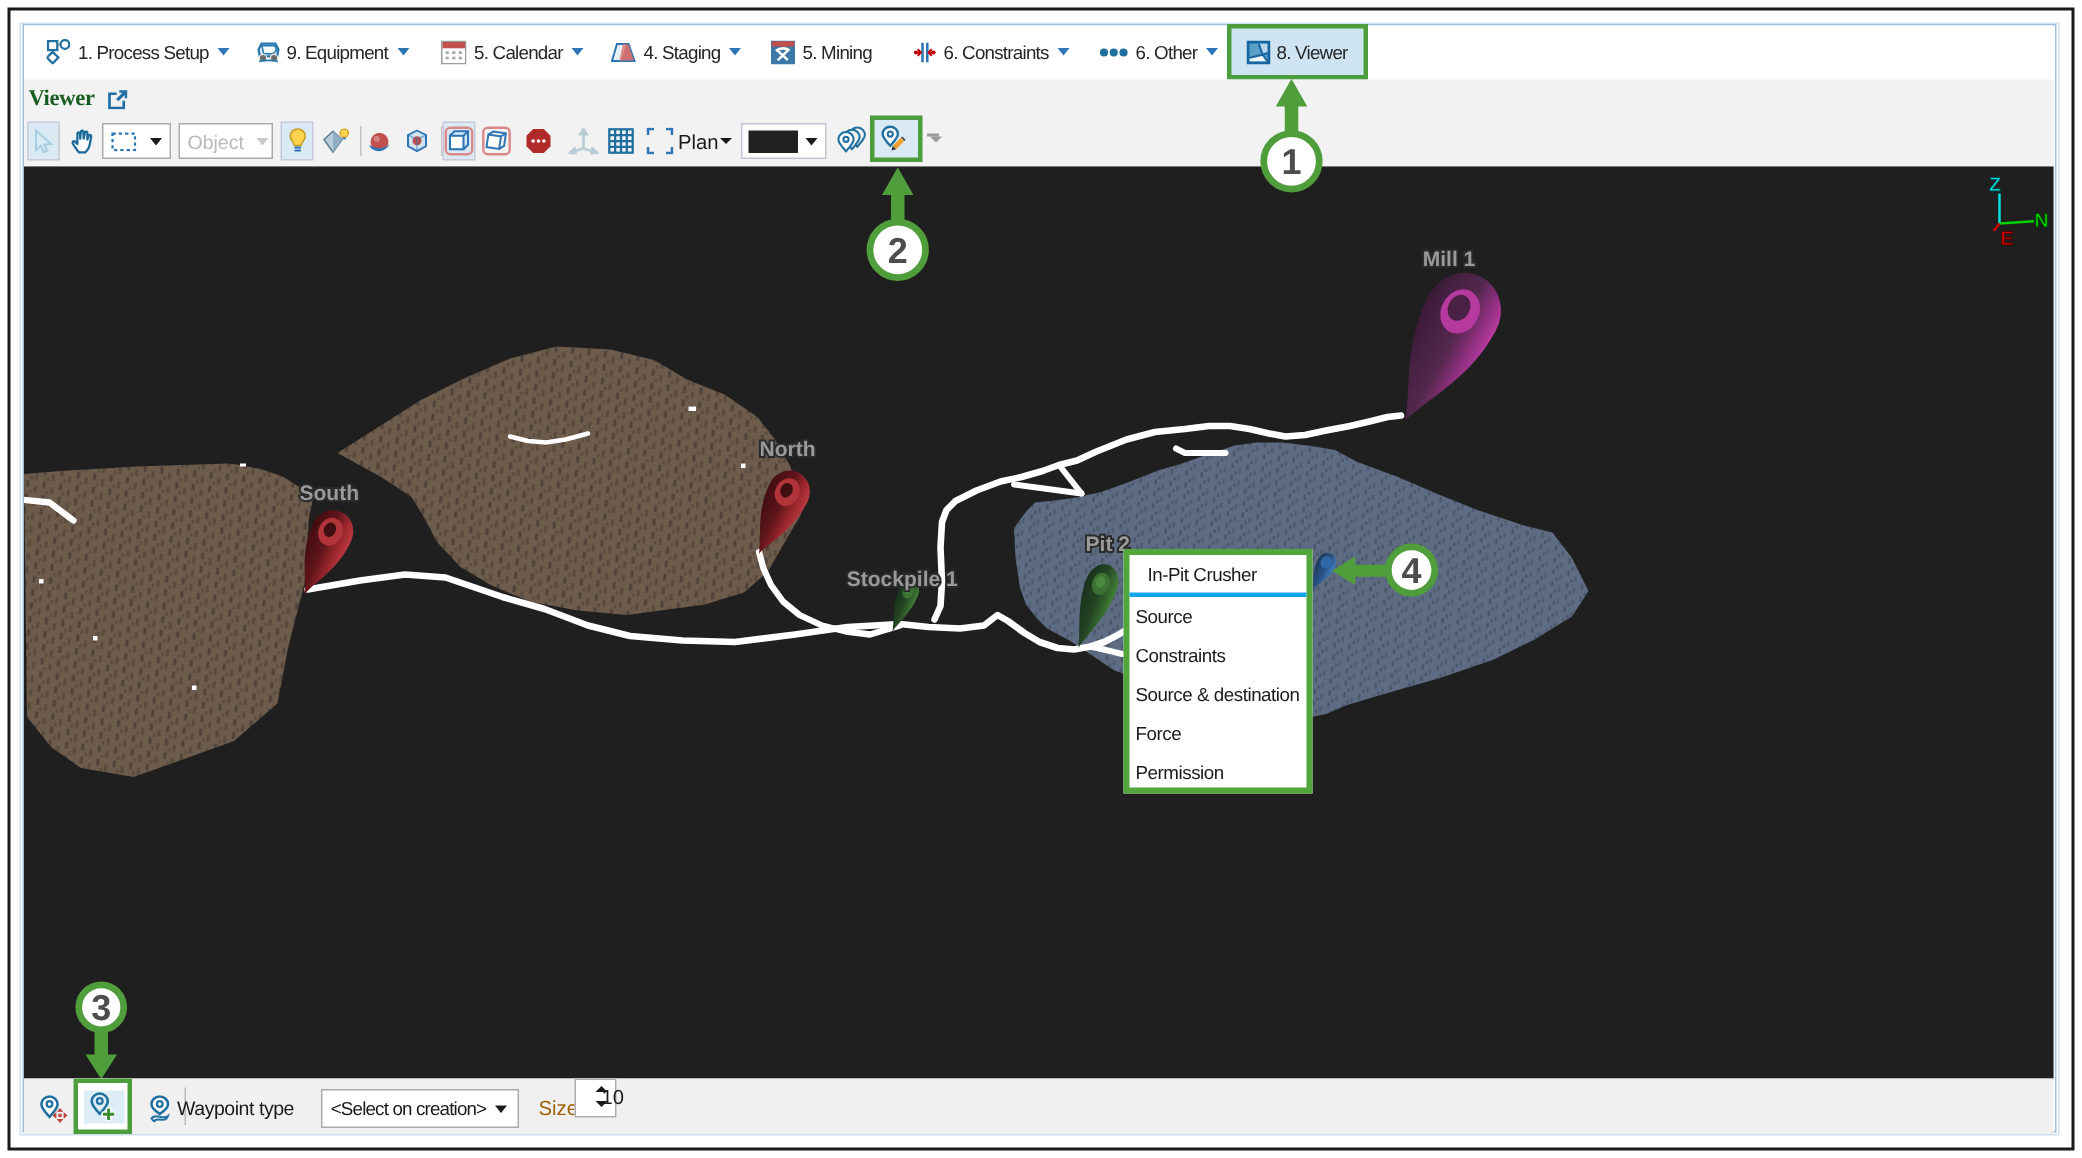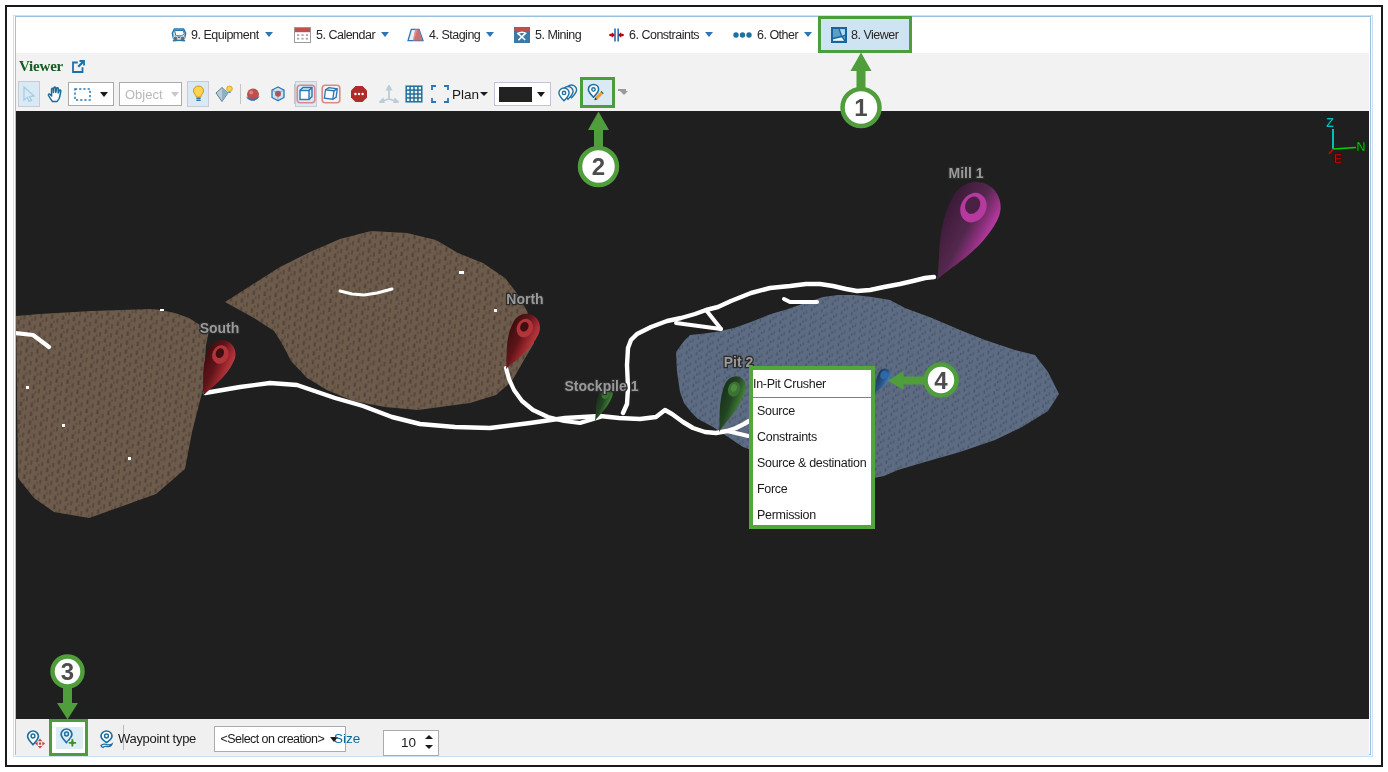--- a/index.html
+++ b/index.html
@@ -18,31 +18,42 @@
   #viewertitle { position:absolute; left:19px; top:58px; font-size:15px; font-weight:bold; color:#175c20; letter-spacing:-0.2px;font-family:Liberation Serif, serif; }
   #toolbar { position:absolute; left:16px; top:79px; width:1353px; height:32px; background:#f2f2f2;text-align:center; }
   .tbtn { position:absolute; top:2px; width:22px; height:26px; display:flex; align-items:center; justify-content:center; }
   .tsel { background:#daeaf4; border:1px solid #c9c9da; }
   .combo { position:absolute; top:3px; height:24px; background:#ffffff; border:1px solid #ababab; display:flex; align-items:center; }
   .sep { position:absolute; top:5px; width:1px; height:20px; background:#c3c3c3; }
   #viewport { position:absolute; left:16px; top:111px; width:1353px; height:608px; background:#1f1f1f; overflow:hidden; }
   #bottombar { position:absolute; left:16px; top:719px; width:1353px; height:37px; background:#f0f0f0; }
   
   #ctxmenu { position:absolute; left:749px; top:366px; width:126px; height:163px; background:#ffffff; border:4px solid #53a63c; }
-  #ctxmenu .first { height:28px; border-bottom:1px solid #0ea5e9; display:flex; align-items:center; padding-left:0; font-size:12.5px; color:#1a1a1a; white-space:nowrap; letter-spacing:-0.3px; }
+  #ctxmenu .first { height:28px; border-bottom:3px solid #0ea5e9; display:flex; align-items:center; padding-left:12px; font-size:12.5px; color:#1a1a1a; white-space:nowrap; letter-spacing:-0.3px; }
   #ctxmenu .item { height:26px; display:flex; align-items:center; padding-left:4px; font-size:12.5px; color:#1a1a1a; white-space:nowrap; letter-spacing:-0.3px; }
 </style>
 </head>
 <body>
 <div id="frame"></div>
 <div id="app">
     <div id="appinner"></div>
   </div>
 <div id="tabbar">
   <div id="tab8box"></div>
+  <div class="tab" style="left:15px">
+    <svg width="16" height="17" viewBox="0 0 16 17">
+      <rect x="1" y="1.4" width="6.2" height="6" fill="none" stroke="#1f6f9f" stroke-width="1.5"></rect>
+      <circle cx="12.3" cy="3.6" r="2.9" fill="none" stroke="#1f6f9f" stroke-width="1.5"></circle>
+      <line x1="7.2" y1="3.6" x2="9.4" y2="3.6" stroke="#7a7a7a" stroke-width="1"></line>
+      <line x1="4.1" y1="7.4" x2="4.1" y2="9.6" stroke="#7a7a7a" stroke-width="1"></line>
+      <rect x="1.4" y="9.7" width="5.4" height="5.4" fill="none" stroke="#1f6f9f" stroke-width="1.5" transform="rotate(45 4.1 12.4)"></rect>
+    </svg>
+    <span style="margin-left:5px">1. Process Setup</span>
+      <i class="caret"></i>
+  </div>
   <div class="tab" style="left:155px">
     <svg width="16" height="16" viewBox="0 0 16 16">
       <path d="M2.2 10.5 L1.4 6 L3.4 2 L12.6 2 L14.6 6 L13.8 10.5 Z" fill="#dbe9f3" stroke="#2477ae" stroke-width="1.5"></path>
       <path d="M3.6 3.5 L12.4 3.5 L13.2 6.5 L11.2 8.8 L4.8 8.8 Z" fill="#f6fafc" stroke="#2477ae" stroke-width="1"></path>
       <circle cx="4.3" cy="11.6" r="2.4" fill="#6b6b6b" stroke="#e8e8e8" stroke-width="0.8"></circle>
       <circle cx="11.7" cy="11.6" r="2.4" fill="#6b6b6b" stroke="#e8e8e8" stroke-width="0.8"></circle>
       <path d="M1.8 13.9 Q8 12.6 14.2 13.9" stroke="#2477ae" stroke-width="1.3" fill="none"></path>
     </svg>
     <span style="margin-left:4px">9. Equipment</span>
       <i class="caret"></i>
@@ -456,19 +467,19 @@
     <path d="M9.5 1 C12.6 1 15 3.3 15 6.1 C15 8.2 13.4 10 9.5 12.6 C5.6 10 4 8.2 4 6.1 C4 3.3 6.4 1 9.5 1 Z" fill="#ffffff" stroke="#1f6f9f" stroke-width="1.7"></path>
     <circle cx="9.5" cy="6" r="1.9" fill="none" stroke="#1f6f9f" stroke-width="1.5"></circle>
     <path d="M4 15.5 Q6 13.5 9.5 14.5 Q13 15.5 15 14 Q14 17 10.5 16.5 Q6.5 16 6 17.5 Q4.5 17 4 15.5 Z" fill="none" stroke="#1f6f9f" stroke-width="1.3"></path>
   </svg>
   <div style="position:absolute;left:107px;top:6px;width:1px;height:25px;background:#b9b9b9"></div>
   <span style="position:absolute;left:102px;top:12px;font-size:13px;color:#1a1a1a;white-space:nowrap;letter-spacing:-0.3px">Waypoint type</span>
   <div style="position:absolute;left:197.5px;top:7px;width:132.5px;height:26px;background:#ffffff;border:1px solid #ababab">
     <span style="position:absolute;left:6px;top:5px;font-size:12.5px;color:#1a1a1a;white-space:nowrap;letter-spacing:-0.55px">&lt;Select on creation&gt;</span>
     <span style="position:absolute;right:7px;top:10px;width:0;height:0;border-left:4.5px solid transparent;border-right:4.5px solid transparent;border-top:5px solid #1a1a1a"></span>
   </div>
-  <span style="position:absolute;left:318px;top:12px;font-size:13.5px;color:#0369a1">Size</span>
-  <div style="position:absolute;left:367px;top:11px;width:56px;height:26px;background:#ffffff;border:1px solid #ababab">
+  <span style="position:absolute;left:343px;top:12px;font-size:13.5px;color:#a16207">Size</span>
+  <div style="position:absolute;left:367px;top:0;width:28px;height:26px;background:#ffffff;border:1px solid #ababab">
     <span style="position:absolute;left:17px;top:4px;font-size:13.5px;color:#1a1a1a">10</span>
     <span style="position:absolute;right:5px;top:4px;width:0;height:0;border-left:4px solid transparent;border-right:4px solid transparent;border-bottom:4.5px solid #1a1a1a"></span>
     <span style="position:absolute;right:5px;top:14px;width:0;height:0;border-left:4px solid transparent;border-right:4px solid transparent;border-top:4.5px solid #1a1a1a"></span>
   </div>
 </div>
 
 </body></html>

